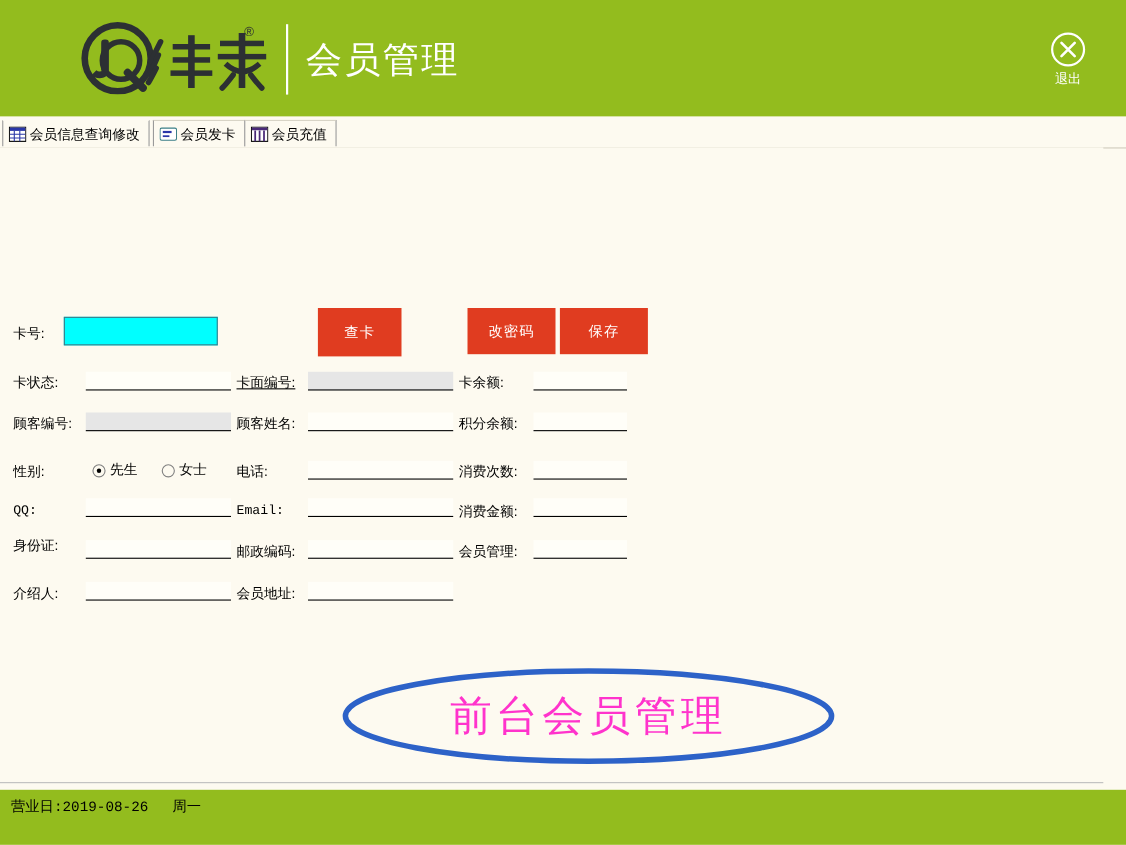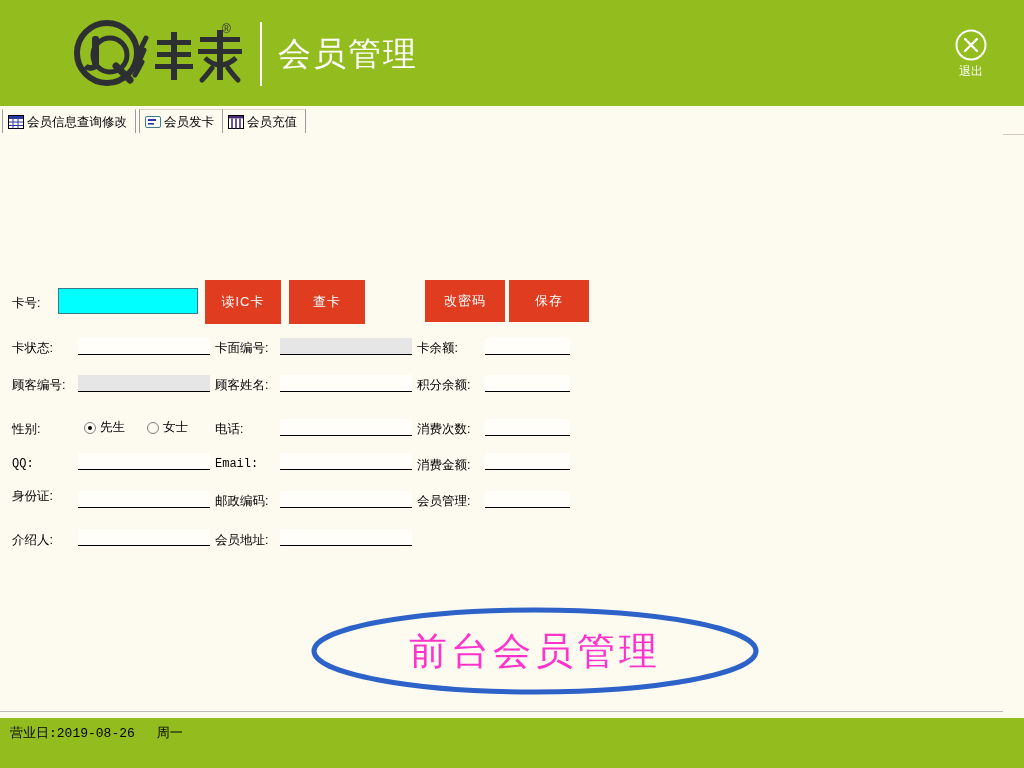--- a/index.html
+++ b/index.html
@@ -346,21 +346,20 @@
       </span>
       <span class="tab-label">会员充值</span>
     </div>
   </div>
 
   <div class="content">
 
     <div class="cardrow-label">卡号:</div>
     <input class="cardno-input" id="cardno" autofocus="" placeholder="" style="">
 
-    <button class="btn-red" id="btnReadIC">读IC卡</button>
     <button class="btn-red" id="btnQuery">查卡</button>
     <button class="btn-red" id="btnPwd">改密码</button>
     <button class="btn-red" id="btnSave">保存</button>
 
     <div class="fld-label" style="left:12px; top:206px;">卡状态:</div>
     <input class="fld-input" style="left: 78px; top: 204px; width: 132px;">
 
     <div class="fld-label" style="left:12px; top:243px;">顾客编号:</div>
     <input class="fld-input readonly" style="left: 78px; top: 241px; width: 132px;" readonly="">
 
@@ -378,21 +377,21 @@
 
     <div class="fld-label mono" style="left:12px; top:323px;">QQ:</div>
     <input class="fld-input" style="left: 78px; top: 319px; width: 132px;">
 
     <div class="fld-label" style="left:12px; top:354px;">身份证:</div>
     <input class="fld-input" style="left: 78px; top: 357px; width: 132px;">
 
     <div class="fld-label" style="left:12px; top:398px;">介绍人:</div>
     <input class="fld-input" style="left: 78px; top: 395px; width: 132px;">
 
-    <div class="fld-label" style="left:215px; top:206px;">卡面编号:</div>
+    <div class="fld-label" style="left:215px; top:206px;text-decoration:underline;">卡面编号:</div>
     <input class="fld-input readonly" style="left: 280px; top: 204px; width: 132px;" readonly="">
 
     <div class="fld-label" style="left:215px; top:243px;">顾客姓名:</div>
     <input class="fld-input" style="left: 280px; top: 241px; width: 132px;">
 
     <div class="fld-label" style="left:215px; top:287px;">电话:</div>
     <input class="fld-input" style="left: 280px; top: 285px; width: 132px;">
 
     <div class="fld-label mono" style="left:215px; top:323px;">Email:</div>
     <input class="fld-input" style="left: 280px; top: 319px; width: 132px;">

